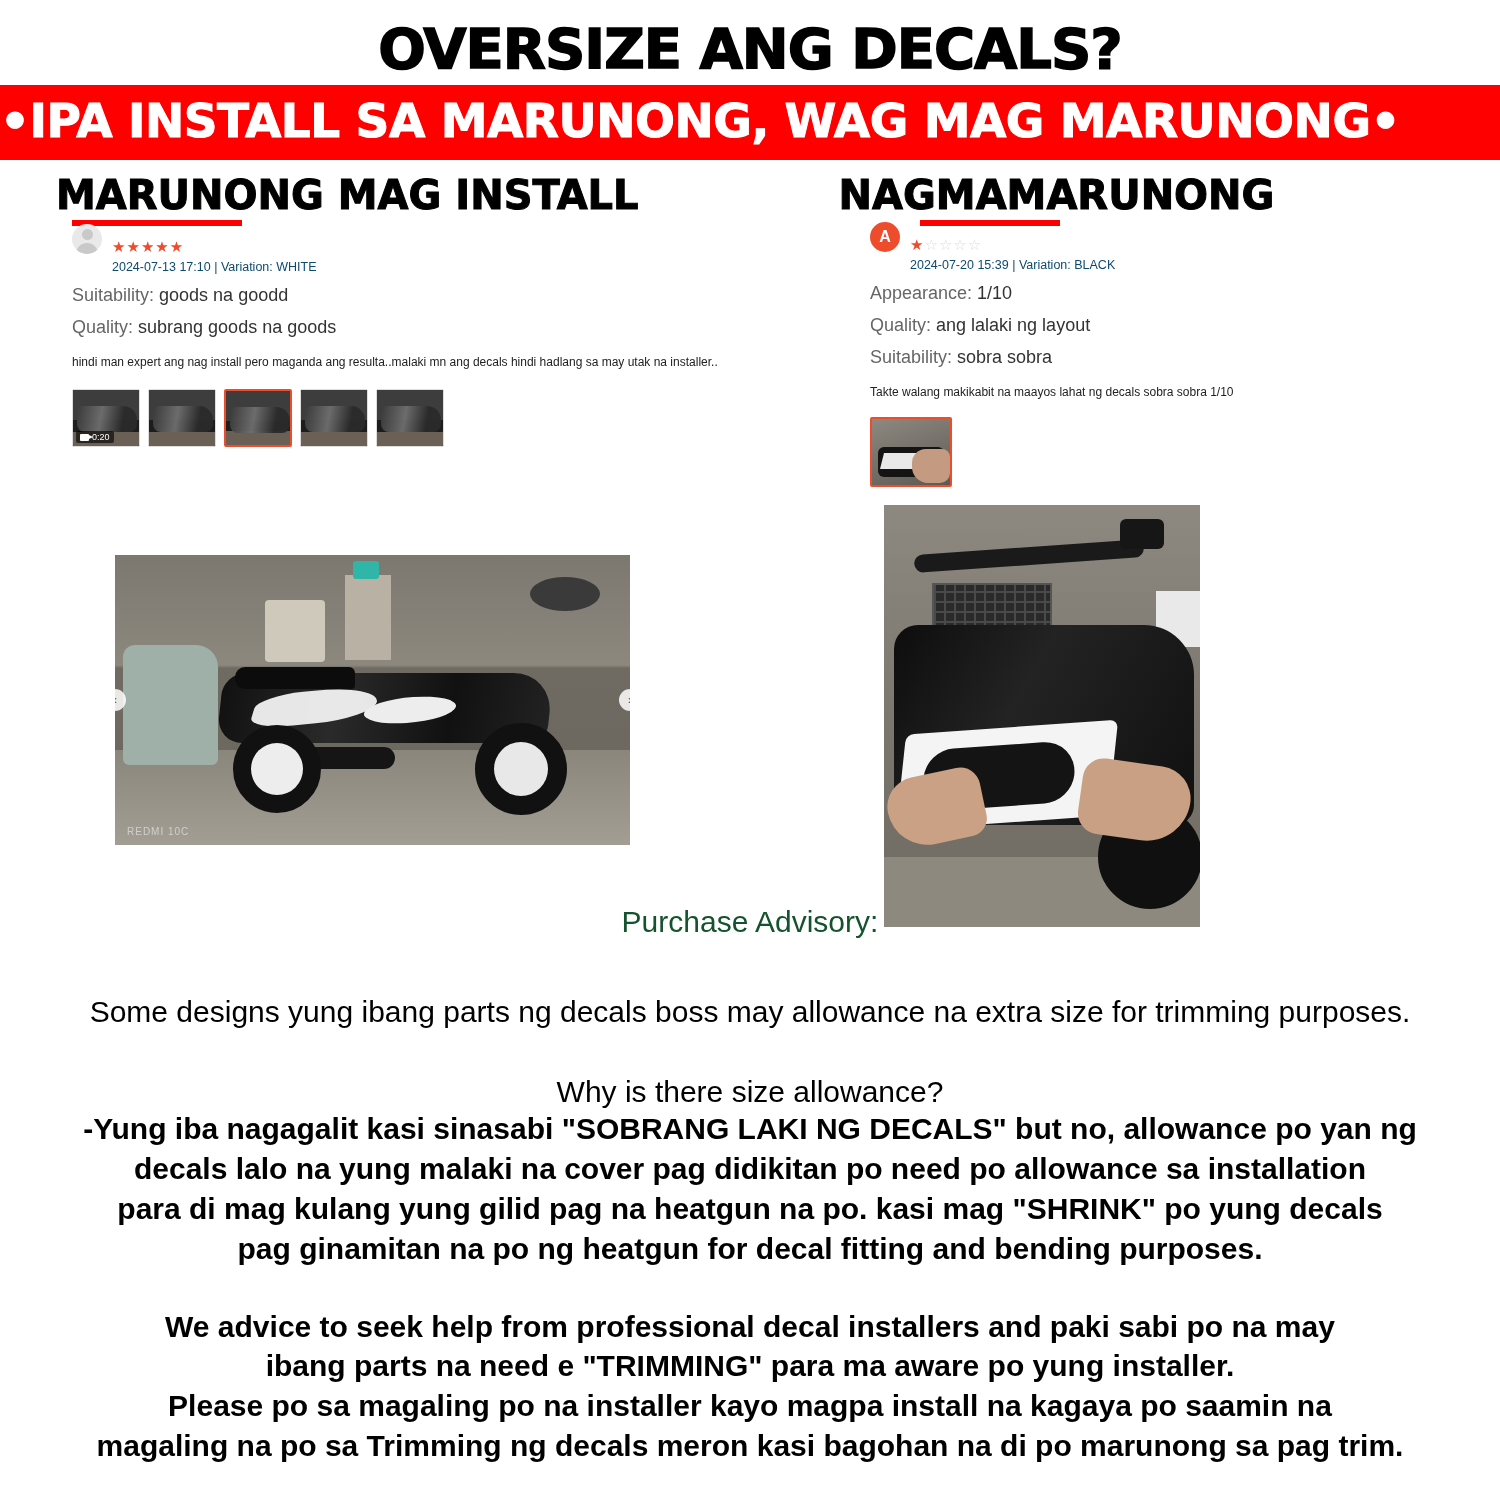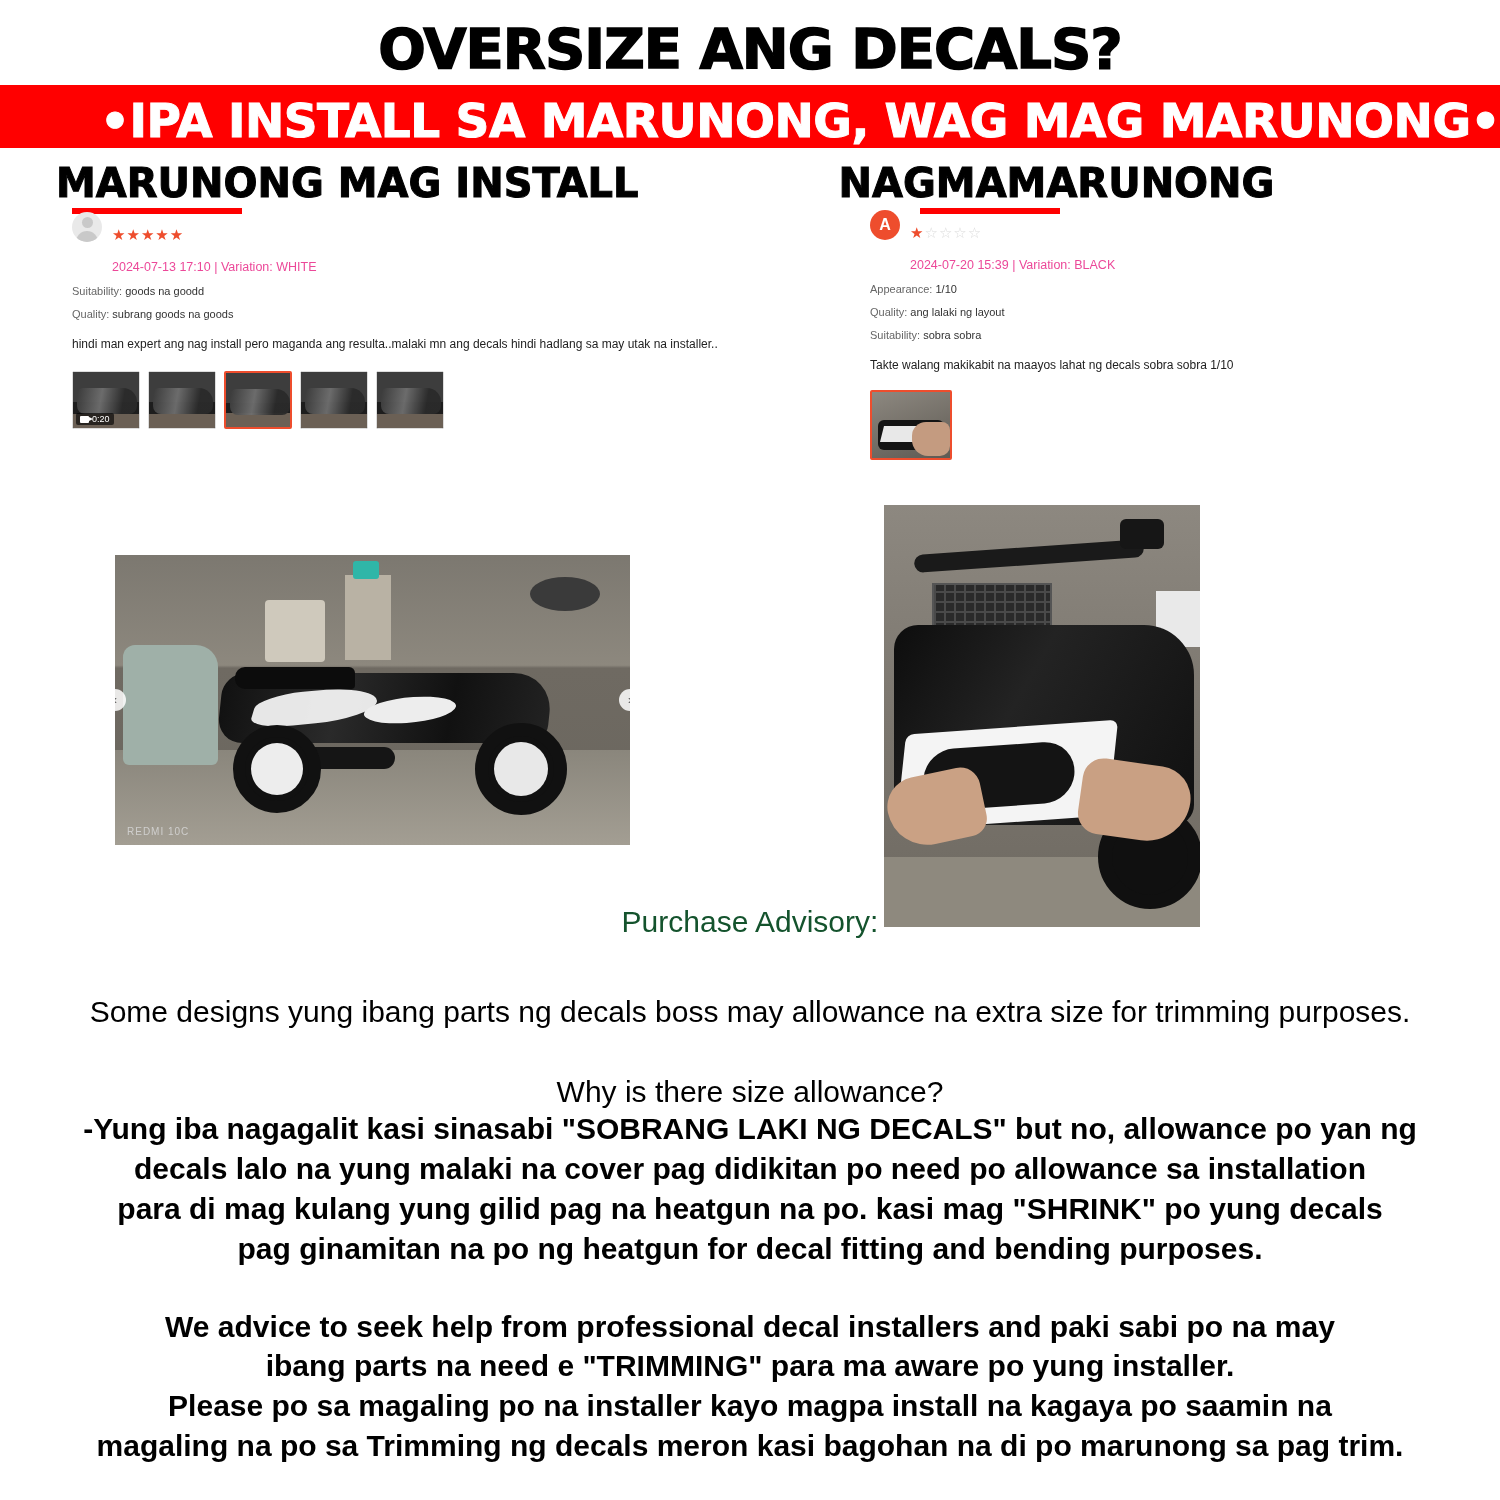--- a/index.html
+++ b/index.html
@@ -19,25 +19,25 @@
     font-weight:900;
     letter-spacing:-1px;
     color:#000;
     padding:16px 0 4px 0;
     font-family:"DejaVu Sans", sans-serif;
     -webkit-text-stroke:1.5px #000;
   }
   .redbar {
     background:#ff0000;
     color:#fff;
-    text-align:right;
+    text-align:left;
     font-size:47px;
     font-weight:900;
     letter-spacing:-0.5px;
-    padding:8px 0 0 0;
+    padding:8px 0 12px 0;
     font-family:"DejaVu Sans", sans-serif;
     -webkit-text-stroke:1px #fff;
   }
 
   
   .colheads {
     display:flex;
     padding:12px 0 0 0;
   }
   .colhead {
@@ -74,28 +74,28 @@
     position:absolute; width:22px;height:12px;border-radius:11px 11px 0 0;
     background:#c9c9c9; left:4px; top:19px;
   }
   .avatar.orange { background:#ee4d2d; color:#fff; font-weight:700;
     display:flex;align-items:center;justify-content:center;font-size:16px; }
 
   .rev-meta { flex:1; }
   .rev-name { font-size:13px; color:#9a9a9a; height:15px; }
   .stars { color:#ee4d2d; font-size:15px; letter-spacing:1px; line-height:16px; }
   .stars .off { color:#dcdcdc; }
-  .rev-date { font-size:12.5px; color:#ec4899; margin-top:17px; }
+  .rev-date { font-size:12.5px; color:#0c4a6e; margin-top:5px; }
 
   .namebar-red {
     position:absolute;
     height:6px; background:#ff0000;
   }
 
-  .kv { margin-top:11px; font-size:11px; color:#333; }
+  .kv { margin-top:11px; font-size:18px; color:#333; }
   .kv .k { color:#666; }
   .rev-body { margin-top:16px; font-size:12px; color:#222; line-height:1.45; }
 
   .thumbs { display:flex; gap:8px; margin-top:18px; }
   .thumb {
     width:68px;height:58px;border-radius:2px;
     background:#1d1d1d; position:relative; overflow:hidden;
     border:1px solid #ddd;
   }
   .thumb.sel { border:2px solid #ee4d2d; }

